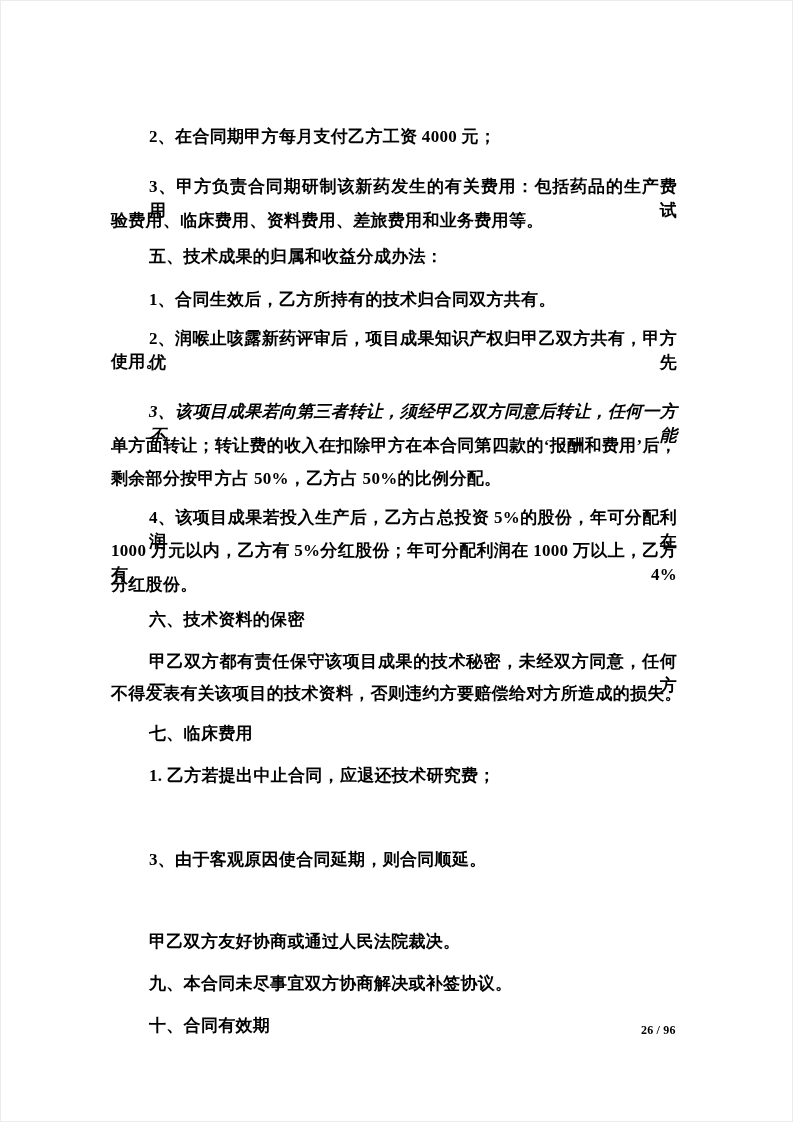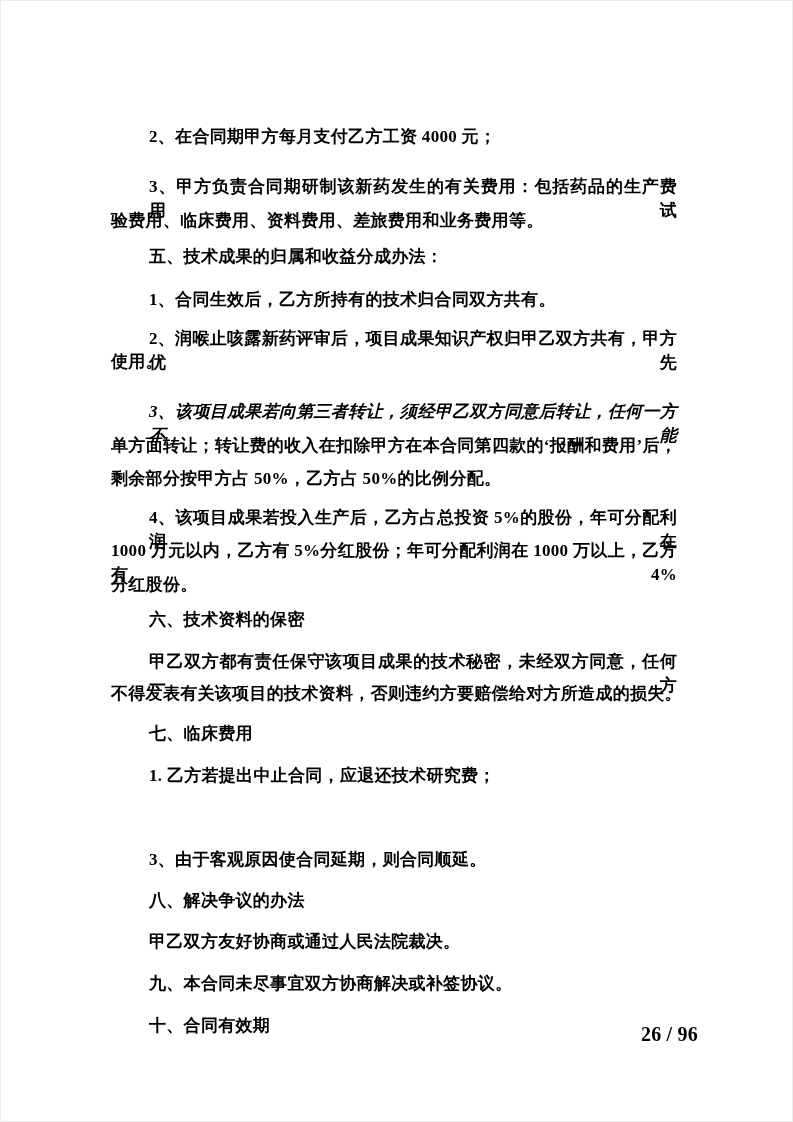--- a/index.html
+++ b/index.html
@@ -37,21 +37,21 @@
   .x-margin { left: 110px; }
   .x-indent { left: 148px; }
   .j.x-margin { width: 566px; }
   .j.x-indent { width: 528px; }
   .footer-pagenum {
     position: absolute;
     top: 1022px;
     left: 640px;
     color: #000000;
     font-family: "Liberation Serif", "DejaVu Serif", serif;
-    font-size: 20px;
+    font-size: 12px;
     font-weight: bold;
     letter-spacing: 0.2px;
   }
 </style>
 </head>
 <body>
 
 <div class="page">
 
   <div class="line x-indent" style="top: 93px;">2、在合同期甲方每月支付乙方工资 4000 元；</div>
@@ -77,21 +77,20 @@
   <div class="line x-indent" style="top: 576px;">六、技术资料的保密</div>
 
   <div class="line j x-indent" style="top: 618px;">甲乙双方都有责任保守该项目成果的技术秘密，未经双方同意，任何一方</div>
   <div class="line x-margin" style="top: 650px;">不得发表有关该项目的技术资料，否则违约方要赔偿给对方所造成的损失。</div>
 
   <div class="line x-indent" style="top: 690px;">七、临床费用</div>
 
   <div class="line x-indent" style="top: 732px;">1. 乙方若提出中止合同，应退还技术研究费；</div>
   <div class="line x-indent" style="top: 816px;">3、由于客观原因使合同延期，则合同顺延。</div>
 
-  <div class="line x-indent" style="top: 857px;">八、解决争议的办法</div>
   <div class="line x-indent" style="top: 940px;">九、本合同未尽事宜双方协商解决或补签协议。</div>
 
   <div class="line x-indent" style="top: 898px;">甲乙双方友好协商或通过人民法院裁决。</div>
 
   <div class="line x-indent" style="top: 982px;">十、合同有效期</div>
 
   <div class="footer-pagenum">26 / 96</div>
 
 </div>
 

